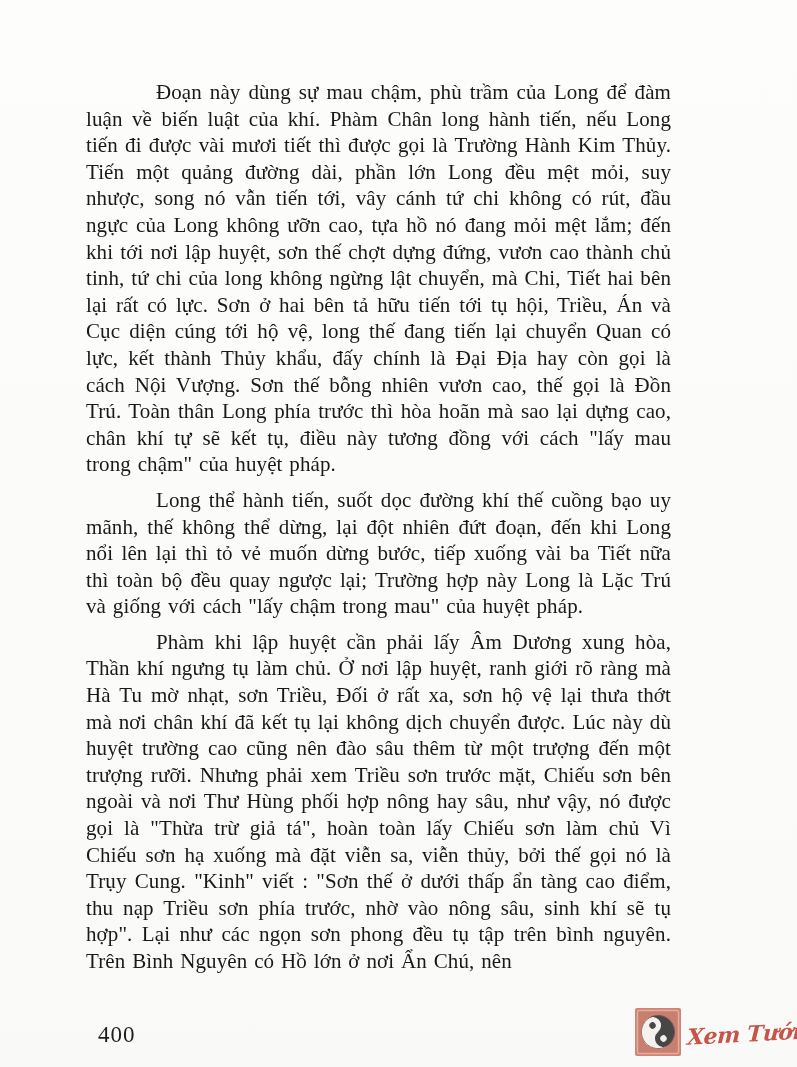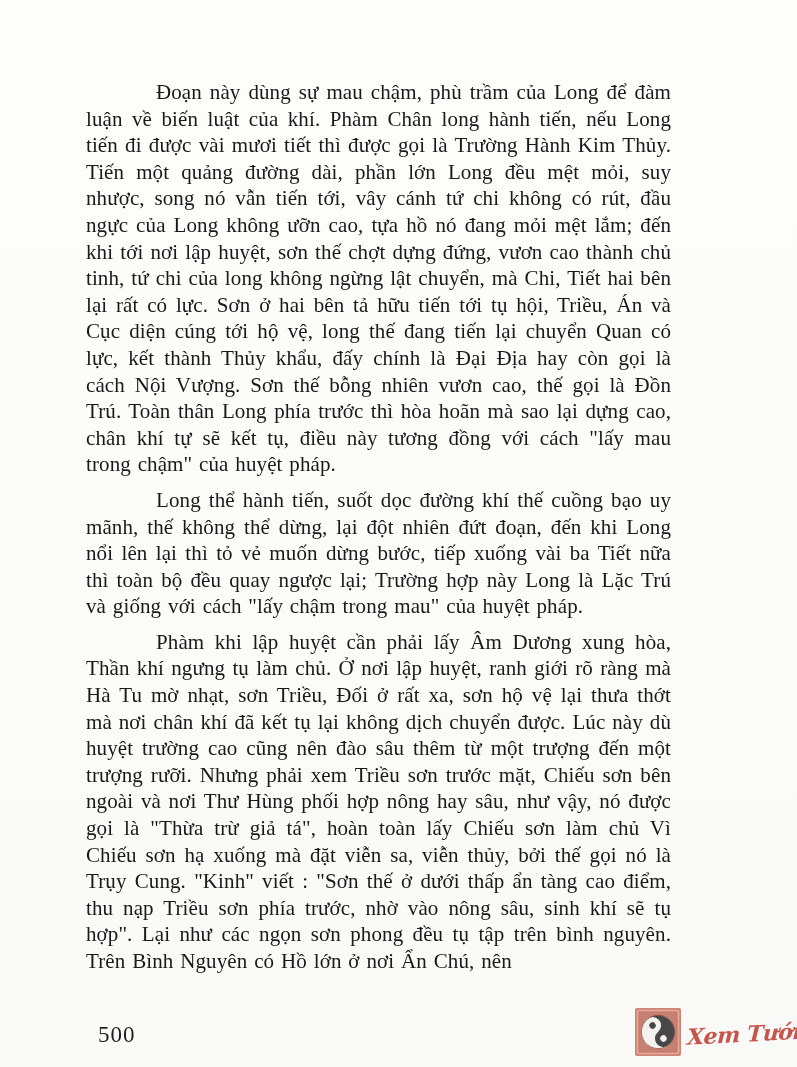--- a/index.html
+++ b/index.html
@@ -62,21 +62,21 @@
 <body>
 
 <div class="page">
 
   <main class="text-block">
     <p class="para">Đoạn này dùng sự mau chậm, phù trầm của Long để đàm luận về biến luật của khí. Phàm Chân long hành tiến, nếu Long tiến đi được vài mươi tiết thì được gọi là Trường Hành Kim Thủy. Tiến một quảng đường dài, phần lớn Long đều mệt mỏi, suy nhược, song nó vẫn tiến tới, vây cánh tứ chi không có rút, đầu ngực của Long không ưỡn cao, tựa hồ nó đang mỏi mệt lắm; đến khi tới nơi lập huyệt, sơn thế chợt dựng đứng, vươn cao thành chủ tinh, tứ chi của long không ngừng lật chuyển, mà Chi, Tiết hai bên lại rất có lực. Sơn ở hai bên tả hữu tiến tới tụ hội, Triều, Án và Cục diện cúng tới hộ vệ, long thế đang tiến lại chuyển Quan có lực, kết thành Thủy khẩu, đấy chính là Đại Địa hay còn gọi là cách Nội Vượng. Sơn thế bỗng nhiên vươn cao, thế gọi là Đồn Trú. Toàn thân Long phía trước thì hòa hoãn mà sao lại dựng cao, chân khí tự sẽ kết tụ, điều này tương đồng với cách "lấy mau trong chậm" của huyệt pháp.</p>
     <p class="para">Long thể hành tiến, suốt dọc đường khí thế cuồng bạo uy mãnh, thế không thể dừng, lại đột nhiên đứt đoạn, đến khi Long nổi lên lại thì tỏ vẻ muốn dừng bước, tiếp xuống vài ba Tiết nữa thì toàn bộ đều quay ngược lại; Trường hợp này Long là Lặc Trú và giống với cách "lấy chậm trong mau" của huyệt pháp.</p>
     <p class="para">Phàm khi lập huyệt cần phải lấy Âm Dương xung hòa, Thần khí ngưng tụ làm chủ. Ở nơi lập huyệt, ranh giới rõ ràng mà Hà Tu mờ nhạt, sơn Triều, Đối ở rất xa, sơn hộ vệ lại thưa thớt mà nơi chân khí đã kết tụ lại không dịch chuyển được. Lúc này dù huyệt trường cao cũng nên đào sâu thêm từ một trượng đến một trượng rưỡi. Nhưng phải xem Triều sơn trước mặt, Chiếu sơn bên ngoài và nơi Thư Hùng phối hợp nông hay sâu, như vậy, nó được gọi là "Thừa trừ giả tá", hoàn toàn lấy Chiếu sơn làm chủ Vì Chiếu sơn hạ xuống mà đặt viễn sa, viễn thủy, bởi thế gọi nó là Trụy Cung. "Kinh" viết : "Sơn thế ở dưới thấp ẩn tàng cao điểm, thu nạp Triều sơn phía trước, nhờ vào nông sâu, sinh khí sẽ tụ hợp". Lại như các ngọn sơn phong đều tụ tập trên bình nguyên. Trên Bình Nguyên có Hồ lớn ở nơi Ẩn Chú, nên</p>
   </main>
 
-  <span class="page-number">500</span>
+  <span class="page-number">400</span>
 
   <div class="watermark">
     <span class="wm-icon">
       <svg width="46" height="48" viewBox="0 0 46 48" xmlns="http://www.w3.org/2000/svg">
         <rect x="0" y="0" width="46" height="48" rx="2" fill="#d08477"></rect>
         <rect x="2.5" y="2.5" width="41" height="43" rx="1.5" fill="#c97f70" stroke="#e5ab9b" stroke-width="1.5"></rect>
         <g transform="rotate(-40 23 24)">
           <circle cx="23" cy="24" r="17" fill="#f4f2ee"></circle>
           <path d="M23,7 a17,17 0 0 1 0,34 a8.5,8.5 0 0 1 0,-17 a8.5,8.5 0 0 0 0,-17 z" fill="#474747"></path>
           <circle cx="23" cy="15.5" r="3.2" fill="#474747"></circle>

